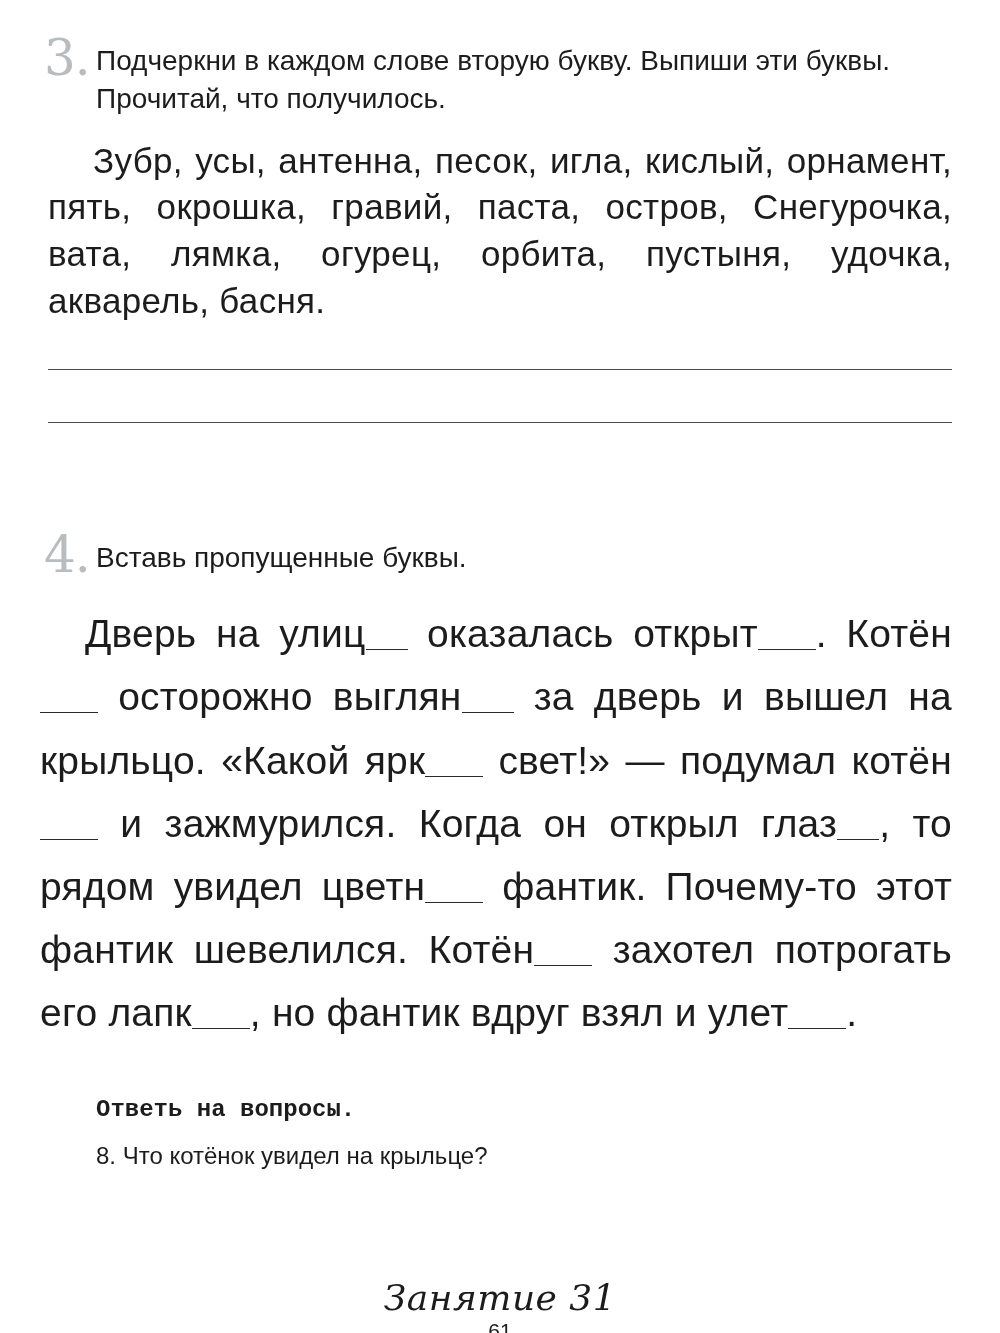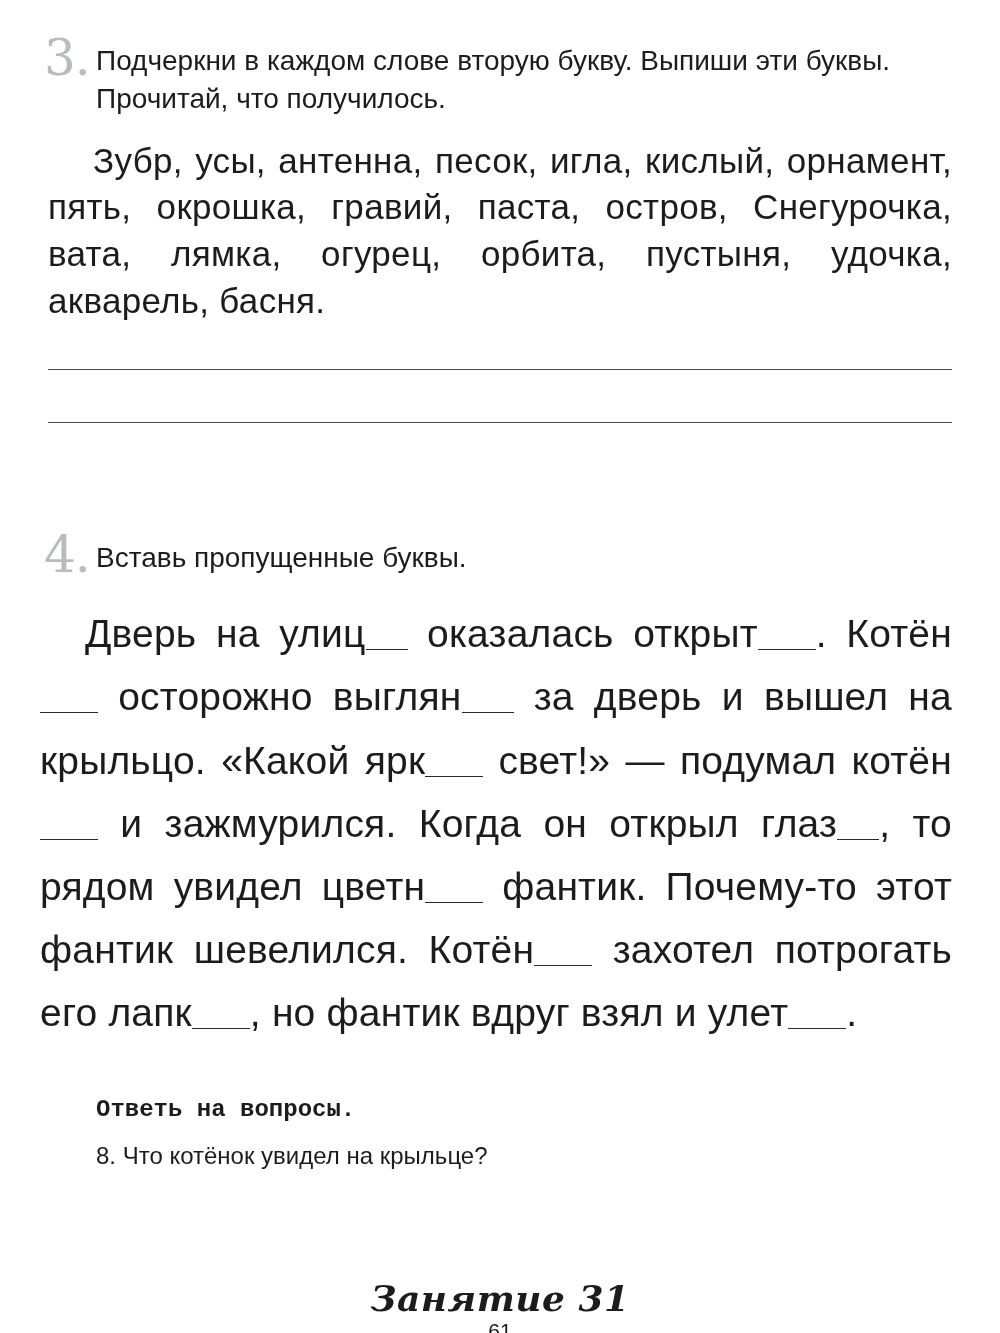--- a/index.html
+++ b/index.html
@@ -80,21 +80,21 @@
     font-size:24px;
     line-height:1.42;
   }
   .question.q1{margin-top:16px;}
 
   .lesson-heading{
     margin:104px 0 0 0;
     text-align:center;
     font-family:"DejaVu Serif",serif;
     font-style:italic;
-    font-weight:bold;
+    font-weight:normal;
     font-size:36px;
     letter-spacing:0.5px;
   }
 
   .ex1-header{margin-top:46px;}
 
   .riddle{
     margin:26px 0 0 0;
     text-align:center;
     font-size:27px;

